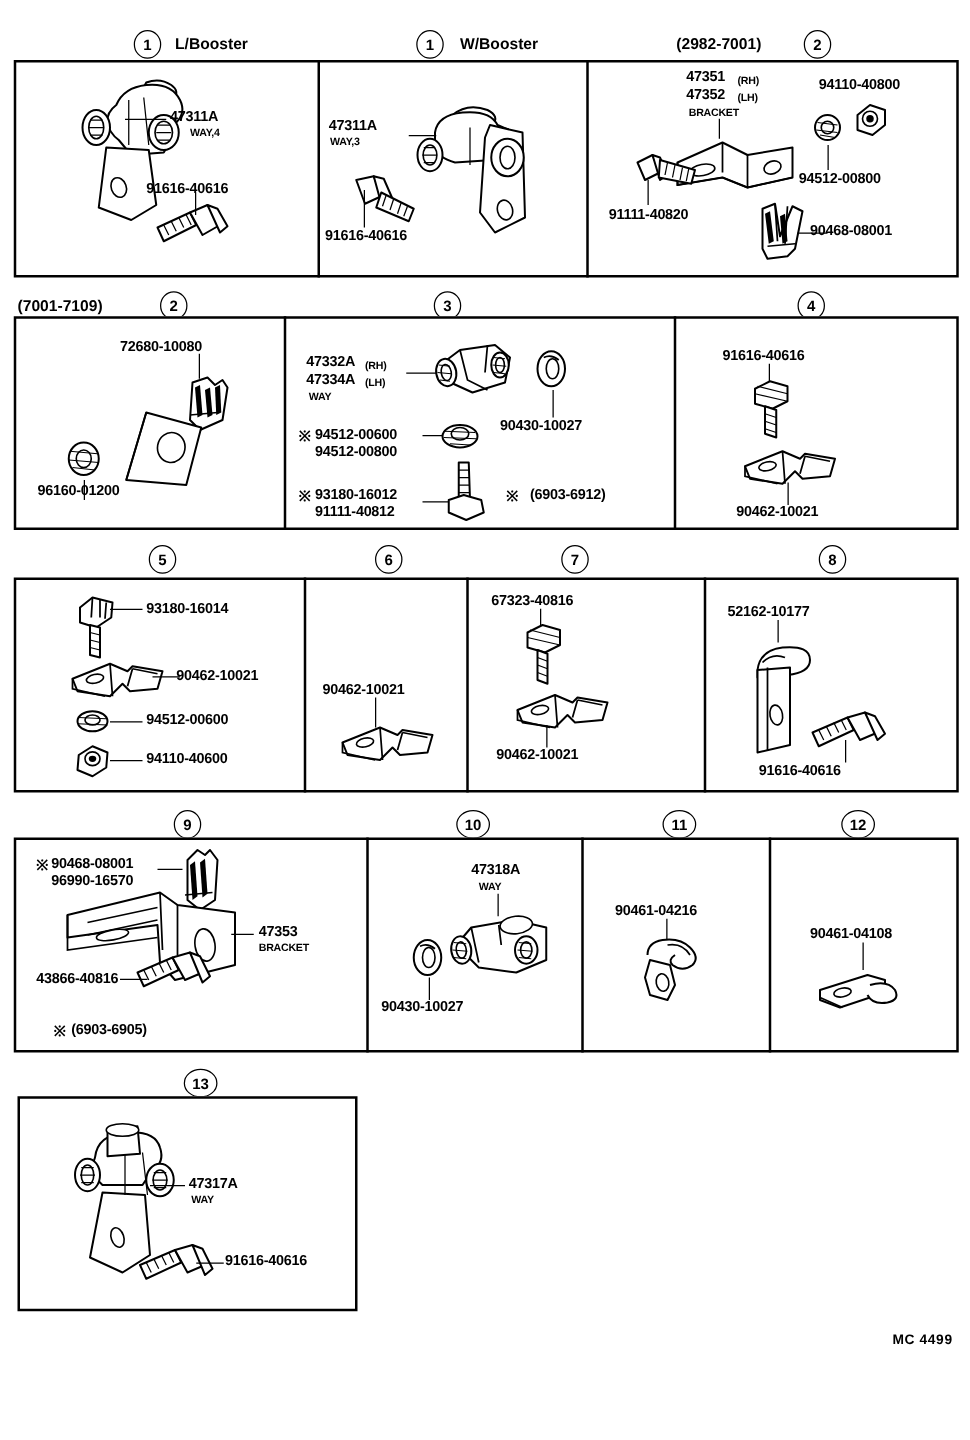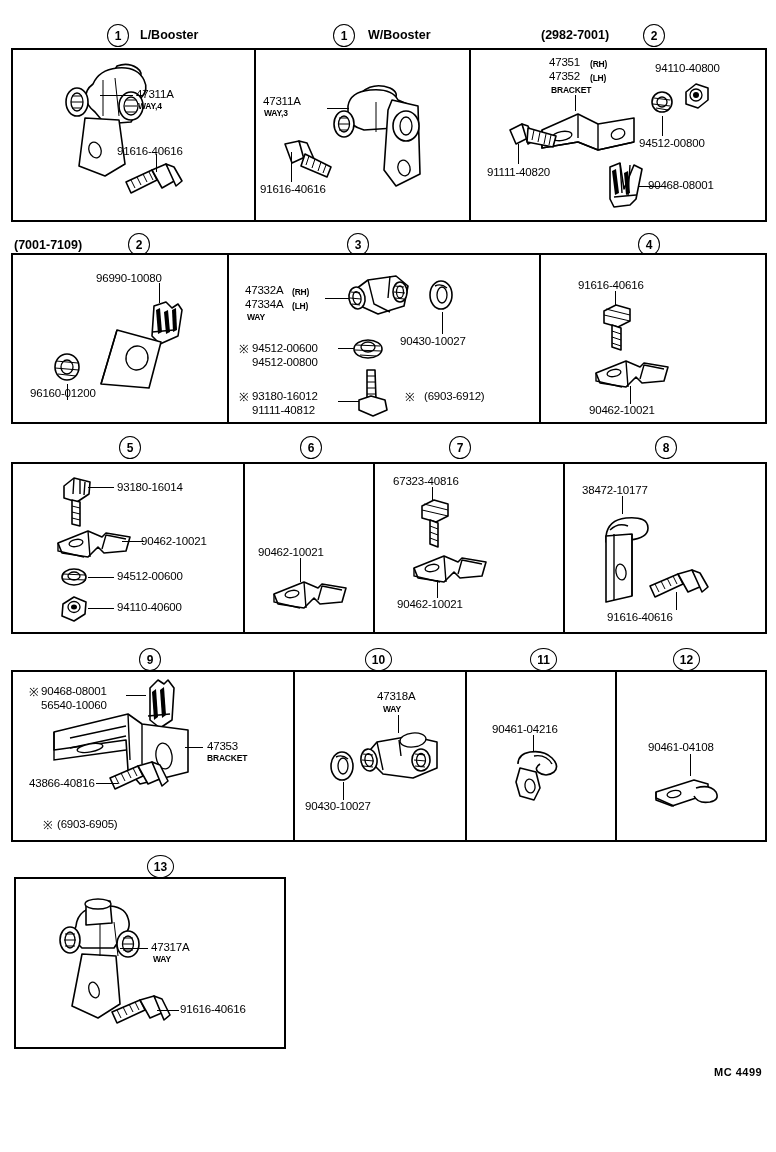--- a/index.html
+++ b/index.html
@@ -11,21 +11,21 @@
   .panel{position:absolute;border:2px solid #000;box-sizing:border-box;background:#fff;}
   .vdiv{position:absolute;width:2px;background:#000;}
 
   
   .cnum{position:absolute;width:20px;height:21px;border:1.6px solid #000;border-radius:50%;
         display:flex;align-items:center;justify-content:center;
         font-size:12px;font-weight:bold;line-height:1;background:#fff;}
   .cnum.wide{width:25px;}
 
   
-  .lbl{position:absolute;font-size:11.5px;font-weight:normal;white-space:nowrap;letter-spacing:-.2px;}
+  .lbl{position:absolute;font-size:11.5px;font-weight:bold;white-space:nowrap;letter-spacing:-.2px;}
   .sub{font-size:8.5px;font-weight:bold;}
   .hdr{position:absolute;font-size:12.5px;font-weight:bold;white-space:nowrap;}
 
   
   .ld{position:absolute;background:#000;}
   .ldh{height:1.4px;}
   .ldv{width:1.4px;}
 
   .footer{position:absolute;font-size:11px;font-weight:bold;letter-spacing:.5px;}
 
@@ -68,21 +68,21 @@
     <ellipse class="pt" cx="76" cy="48" rx="12" ry="14"></ellipse>
     <ellipse class="pt2" cx="76" cy="48" rx="7" ry="9"></ellipse>
     <path class="lnT" d="M17 38 l10 0 M16 44 l12 0 M17 50 l10 0"></path>
     <path class="lnT" d="M71 42 l10 0 M70 48 l12 0 M71 54 l10 0"></path>
     <path class="pt" d="M30 60 l34 2 l6 44 l-20 12 l-26 -10z"></path>
     <ellipse class="pt2" cx="40" cy="92" rx="6" ry="8" transform="rotate(-20 40 92)"></ellipse>
     <path class="lnT" d="M48 22 l0 36 M60 20 l4 38"></path>
   </svg>
   <div class="ld ldh" style="left:100px;top:95px;width:33px;"></div>
   <div class="lbl" style="left:136px;top:88px;">47311A</div>
-  <div class="lbl sub" style="left:138px;top:101px;">WAY,4</div>
+  <div class="lbl sub" style="left:152px;top:101px;">WAY,4</div>
 
   <svg style="left:124px;top:162px;width:60px;height:40px;">
     <path class="pt" d="M2 20 l26 -12 l5 10 l-26 13z"></path>
     <path class="lnT" d="M7 18 l4 8 M13 15 l4 8 M19 12 l4 8 M25 10 l4 8"></path>
     <path class="pt" d="M28 8 l14 -6 l10 16 l-14 8z"></path>
     <path class="pt" d="M42 2 l8 3 l8 14 l-6 5z"></path>
   </svg>
   <div class="ld ldv" style="left:156px;top:154px;height:18px;"></div>
   <div class="lbl" style="left:117px;top:145px;">91616-40616</div>
 
@@ -165,21 +165,21 @@
       <span>3</span>
     </div>
   <div class="cnum" style="left:638px;top:233px;">
       <span>4</span>
     </div>
 
   <div class="panel" style="left:11px;top:253px;width:756px;height:171px;"></div>
   <div class="vdiv" style="left:227px;top:253px;height:171px;"></div>
   <div class="vdiv" style="left:539px;top:253px;height:171px;"></div>
 
-  <div class="lbl" style="left:96px;top:272px;">96990-10080</div>
+  <div class="lbl" style="left:96px;top:272px;">72680-10080</div>
   <div class="ld ldv" style="left:159px;top:283px;height:20px;"></div>
   <svg style="left:148px;top:300px;width:36px;height:46px;">
     <path class="pt" d="M6 6 l12 -4 l6 6 l6 -4 l4 6 l-4 26 l-18 8 l-8 -8z"></path>
     <path class="blk" d="M8 10 l4 -2 l2 24 l-4 2z"></path>
     <path class="blk" d="M16 12 l4 -2 l2 22 l-4 2z"></path>
     <path class="blk" d="M24 10 l4 -2 l1 22 l-4 2z"></path>
     <path class="ln" d="M4 32 l22 -2"></path>
   </svg>
 
   <svg style="left:95px;top:320px;width:80px;height:82px;">
@@ -326,21 +326,21 @@
     <path class="lnT" d="M12 28 l8 3 M12 34 l8 3 M12 40 l8 3"></path>
   </svg>
   <svg style="left:410px;top:550px;width:82px;height:44px;">
     <path class="pt" d="M4 18 l30 -12 l14 6 l4 -4 l24 4 l-4 14 l-22 2 l-6 -6 l-10 10 l-26 -4z"></path>
     <path class="ln" d="M34 6 l2 26 M48 24 l4 -14 M4 18 l0 8 l26 6 M52 10 l20 4"></path>
     <ellipse class="pt2" cx="22" cy="18" rx="7" ry="3.5" transform="rotate(-12 22 18)"></ellipse>
   </svg>
   <div class="ld ldv" style="left:437px;top:580px;height:18px;"></div>
   <div class="lbl" style="left:397px;top:598px;">90462-10021</div>
 
-  <div class="lbl" style="left:582px;top:484px;">38472-10177</div>
+  <div class="lbl" style="left:582px;top:484px;">52162-10177</div>
   <div class="ld ldv" style="left:622px;top:496px;height:18px;"></div>
   <svg style="left:592px;top:510px;width:70px;height:94px;">
     <path class="pt" d="M14 26 q2 -16 20 -18 q22 -2 22 10 q0 10 -18 12 l-24 2z"></path>
     <path class="pt" d="M14 26 l26 -2 l0 62 l-26 6z"></path>
     <path class="ln" d="M22 24 l0 66 M40 24 l0 62"></path>
     <ellipse class="pt2" cx="29" cy="62" rx="5" ry="8" transform="rotate(-10 29 62)"></ellipse>
     <path class="ln" d="M18 20 q8 -8 18 -4"></path>
   </svg>
   <svg style="left:648px;top:568px;width:62px;height:38px;">
     <path class="pt" d="M2 18 l28 -12 l5 10 l-28 13z"></path>
@@ -364,21 +364,21 @@
       <span>12</span>
     </div>
 
   <div class="panel" style="left:11px;top:670px;width:756px;height:172px;"></div>
   <div class="vdiv" style="left:293px;top:670px;height:172px;"></div>
   <div class="vdiv" style="left:465px;top:670px;height:172px;"></div>
   <div class="vdiv" style="left:615px;top:670px;height:172px;"></div>
 
   <div class="lbl" style="left:29px;top:684px;">※</div>
   <div class="lbl" style="left:41px;top:685px;">90468-08001</div>
-  <div class="lbl" style="left:41px;top:699px;">56540-10060</div>
+  <div class="lbl" style="left:41px;top:699px;">96990-16570</div>
   <div class="ld ldh" style="left:126px;top:695px;width:20px;"></div>
   <svg style="left:142px;top:676px;width:42px;height:52px;">
     <path class="pt" d="M8 12 l8 -8 l6 4 l4 -4 l6 8 l-2 32 l-12 8 l-10 -8z"></path>
     <path class="blk" d="M10 16 l4 -3 l2 28 l-4 3z"></path>
     <path class="blk" d="M18 14 l4 -3 l2 28 l-4 3z"></path>
     <path class="ln" d="M6 40 l22 -2"></path>
   </svg>
 
   <svg style="left:48px;top:710px;width:150px;height:92px;">
     <path class="pt" d="M6 22 l74 -18 l14 10 l46 6 l0 42 l-48 12 l-12 -14 l-2 -30 l-72 10z"></path>

